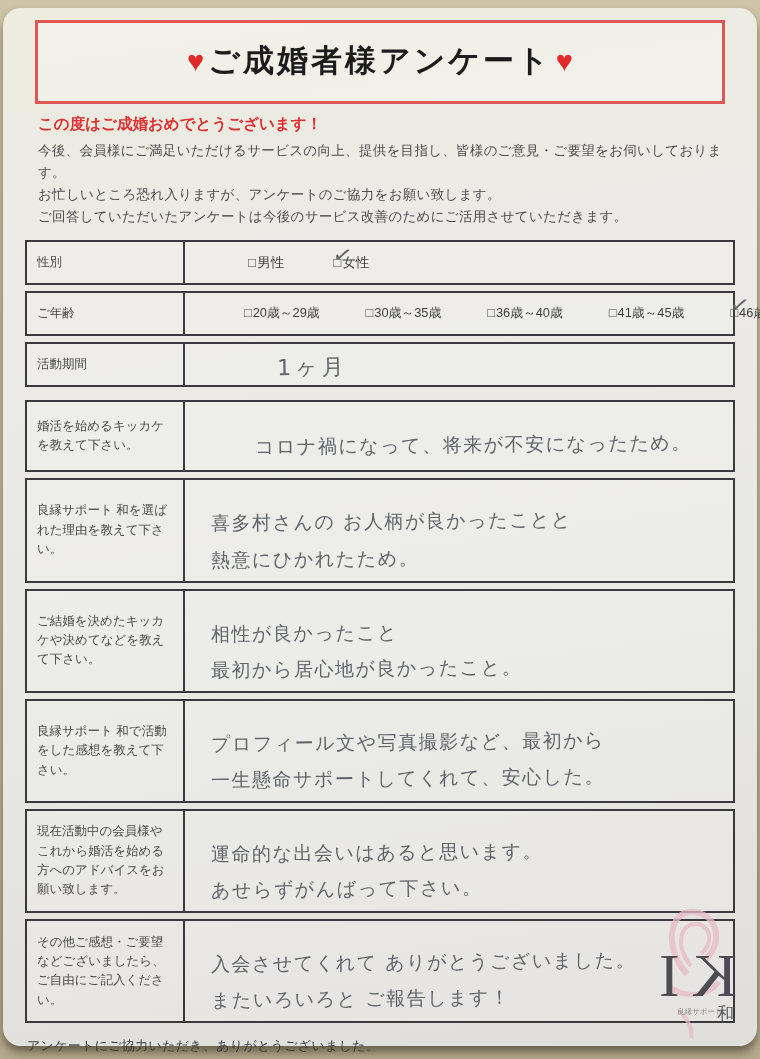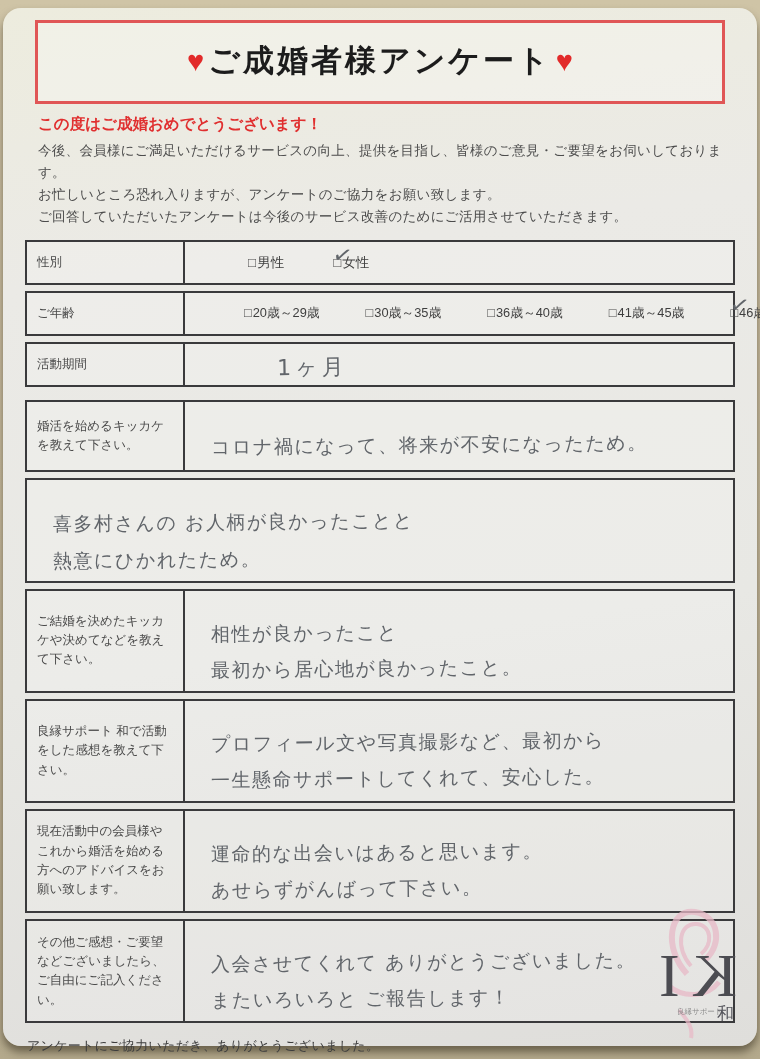--- a/index.html
+++ b/index.html
@@ -43,21 +43,21 @@
   .opts.age .opt { margin-right:13px; }
   .cb { position:relative; display:inline-block; margin-right:1px; color:#4a4a4a; }
   .chk {
     position:absolute; left:0px; top:-13px; font-size:23px; font-weight:bold;
     transform:rotate(12deg); pointer-events:none;
   }
   .hand { color:#61656a; font-family:"DejaVu Sans", sans-serif; }
   .period-hand { font-size:22px; padding-left:92px; letter-spacing:4px; transform:rotate(-1deg); }
   .qans { padding:22px 6px 6px 26px; justify-content:center; }
   .hline { font-size:19px; line-height:1.9; letter-spacing:1.5px; transform:rotate(-0.6deg); white-space:nowrap; }
-  .q0 { min-height:72px; } .q1 { min-height:79px; } .q2 { min-height:75px; }
+  .q0 { min-height:72px;gap:44px; } .q1 { min-height:79px; } .q2 { min-height:75px; }
   .q3 { min-height:81px; } .q4 { min-height:86px; } .q5 { min-height:89px; }
   
   .thanks { margin:14px 0 0 24px; font-size:13px; color:#3d3d3d; letter-spacing:.3px; }
   .wish { margin:10px 0 0 16px; font-size:26px; font-weight:normal; color:#e02a2a; letter-spacing:2px; }
   .logo { position:absolute; right:8px; bottom:2px; width:100px; height:158px; }
 </style>
 </head>
 <body>
 
 <div class="paper">
@@ -113,20 +113,23 @@
   <div class="tbl">
       <div class="row qrow q0">
         <div class="lbl">
           <span>婚活を始めるキッカケを教えて下さい。</span>
         </div>
         <div class="ans qans">
           <div class="hand hline">コロナ禍になって、将来が不安になったため。</div>
         </div>
       </div>
       <div class="row qrow q1">
+        <div class="lbl">
+          <span>良縁サポート 和を選ばれた理由を教えて下さい。</span>
+        </div>
         <div class="ans qans">
           <div class="hand hline">喜多村さんの お人柄が良かったことと</div>
           <div class="hand hline">熱意にひかれたため。</div>
         </div>
       </div>
       <div class="row qrow q2">
         <div class="lbl">
           <span>ご結婚を決めたキッカケや決めてなどを教えて下さい。</span>
         </div>
         <div class="ans qans">

